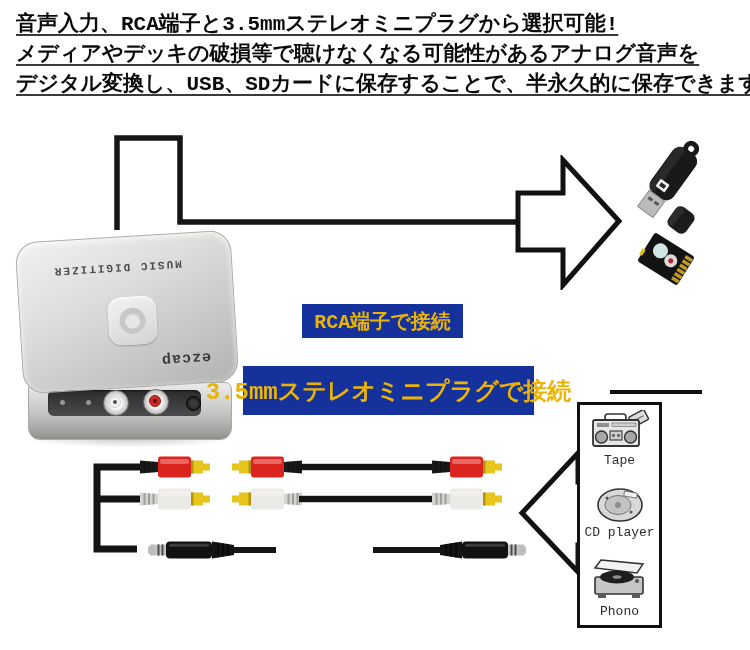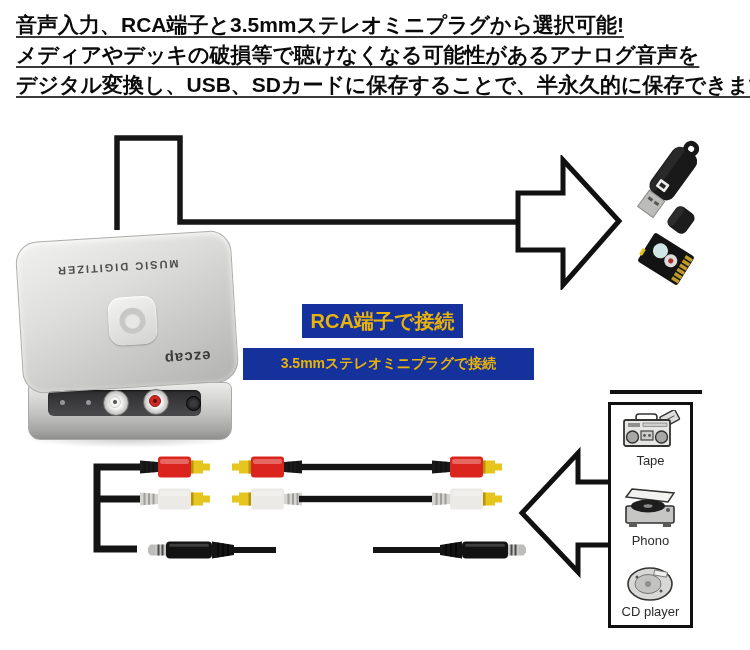--- a/index.html
+++ b/index.html
@@ -1,17 +1,17 @@
 <!DOCTYPE html>
 <html><head>
 <meta charset="utf-8">
 <style>
   html,body{margin:0;padding:0;background:#fff;}
   .canvas{position:relative;width:750px;height:650px;background:#fff;overflow:hidden;
-          font-family:Liberation Sans, sans-serif;}
+          font-family:Liberation Mono, monospace;}
 
   
   .header{position:absolute;left:16px;top:10px;}
   .header .hline{font-size:21px;font-weight:700;color:#0b0b0b;line-height:30px;
       white-space:nowrap;text-decoration:underline;text-decoration-thickness:2px;
       text-underline-offset:4px;text-decoration-color:#3a3a3a;}
 
   
   .abs{position:absolute;}
 
@@ -42,29 +42,29 @@
   .jack-outer{width:24px;height:24px;background:radial-gradient(#fdfdfd 30%,#9e9e9c 90%);
       border:1px solid #6f6f6d;}
   .jack-inner{position:absolute;left:5px;top:5px;width:12px;height:12px;border-radius:50%;}
   .jack-hole{position:absolute;left:9px;top:9px;width:4px;height:4px;border-radius:50%;background:#55504e;}
   .jack-mini{width:13px;height:13px;background:radial-gradient(#3a3a3c 30%,#0e0e10);border:1px solid #000;}
 
   
   .badge{position:absolute;background:#15319c;color:#eab308;font-weight:700;
       display:flex;align-items:center;justify-content:center;white-space:nowrap;}
   .badge-rca{left:302px;top:304px;width:161px;height:34px;font-size:20px;}
-  .badge-mini{left:243px;top:348px;width:291px;height:32px;font-size:14px;}
+  .badge-mini{left:243px;top:366px;width:291px;height:49px;font-size:24px;}
 
   
   .audio-label{position:absolute;left:318px;top:472px;width:130px;text-align:center;
       font-size:15px;color:#161616;}
 
   
   .src-topline{position:absolute;left:610px;top:390px;width:92px;height:4px;background:#101010;}
-  .src-box{position:absolute;left:608px;top:402px;width:85px;height:226px;border:3px solid #101010;
+  .src-box{position:absolute;left:577px;top:402px;width:85px;height:226px;border:3px solid #101010;
       background:#fff;box-sizing:border-box;display:flex;flex-direction:column;
       align-items:center;justify-content:space-between;padding:5px 0 6px 0;}
   .src-item{display:flex;flex-direction:column;align-items:center;}
   .src-label{font-size:13px;color:#2b2b2b;margin-top:1px;white-space:nowrap;}
 </style>
 </head>
 <body>
 
 <div class="canvas">
 
@@ -204,41 +204,41 @@
         <circle cx="40.5" cy="27" r="6" fill="#a7a7a5" stroke="#333" stroke-width="1.4"></circle>
         <rect x="20" y="21" width="12" height="9" fill="#cdcdcb" stroke="#444" stroke-width="1.2"></rect>
         <circle cx="23.5" cy="25.5" r="1.4" fill="#555"></circle>
         <circle cx="28.5" cy="25.5" r="1.4" fill="#555"></circle>
       </svg>
       <div class="src-label">Tape</div>
     </div>
 
 
     <div class="src-item">
-      <svg width="60" height="46" viewBox="0 0 60 46">
-        <polygon points="11,3 53,7 47,16 5,11" fill="#f2f2f0" stroke="#333" stroke-width="1.5"></polygon>
-        <rect x="5" y="20" width="48" height="17" rx="2" fill="#c6c6c4" stroke="#333" stroke-width="1.6"></rect>
-        <ellipse cx="27" cy="20" rx="17" ry="6.5" fill="#1e1e1e"></ellipse>
-        <ellipse cx="27" cy="20" rx="4.5" ry="1.8" fill="#8d8d8b"></ellipse>
-        <circle cx="47" cy="24" r="2" fill="#555"></circle>
-        <rect x="8" y="37" width="8" height="4" fill="#5b5b59"></rect>
-        <rect x="42" y="37" width="8" height="4" fill="#5b5b59"></rect>
-      </svg>
-      <div class="src-label">Phono</div>
-    </div>
-
-    <div class="src-item">
       <svg width="52" height="38" viewBox="0 0 52 38">
         <ellipse cx="26" cy="19" rx="22" ry="16" fill="#d8d8d6" stroke="#333" stroke-width="1.6"></ellipse>
         <ellipse cx="24" cy="19" rx="13" ry="9.5" fill="#c3c3c1" stroke="#777" stroke-width="1"></ellipse>
         <circle cx="24" cy="19" r="3" fill="#8f8f8d"></circle>
         <g transform="rotate(10 36 9)">
           <rect x="30" y="6" width="13" height="5" fill="#f0f0ee" stroke="#666" stroke-width=".8"></rect>
         </g>
         <circle cx="13" cy="12" r="1.5" fill="#555"></circle>
         <circle cx="37" cy="26" r="1.5" fill="#555"></circle>
       </svg>
       <div class="src-label">CD player</div>
     </div>
 
+    <div class="src-item">
+      <svg width="60" height="46" viewBox="0 0 60 46">
+        <polygon points="11,3 53,7 47,16 5,11" fill="#f2f2f0" stroke="#333" stroke-width="1.5"></polygon>
+        <rect x="5" y="20" width="48" height="17" rx="2" fill="#c6c6c4" stroke="#333" stroke-width="1.6"></rect>
+        <ellipse cx="27" cy="20" rx="17" ry="6.5" fill="#1e1e1e"></ellipse>
+        <ellipse cx="27" cy="20" rx="4.5" ry="1.8" fill="#8d8d8b"></ellipse>
+        <circle cx="47" cy="24" r="2" fill="#555"></circle>
+        <rect x="8" y="37" width="8" height="4" fill="#5b5b59"></rect>
+        <rect x="42" y="37" width="8" height="4" fill="#5b5b59"></rect>
+      </svg>
+      <div class="src-label">Phono</div>
+    </div>
+
   </div>
 
 </div>
 
 </body></html>

